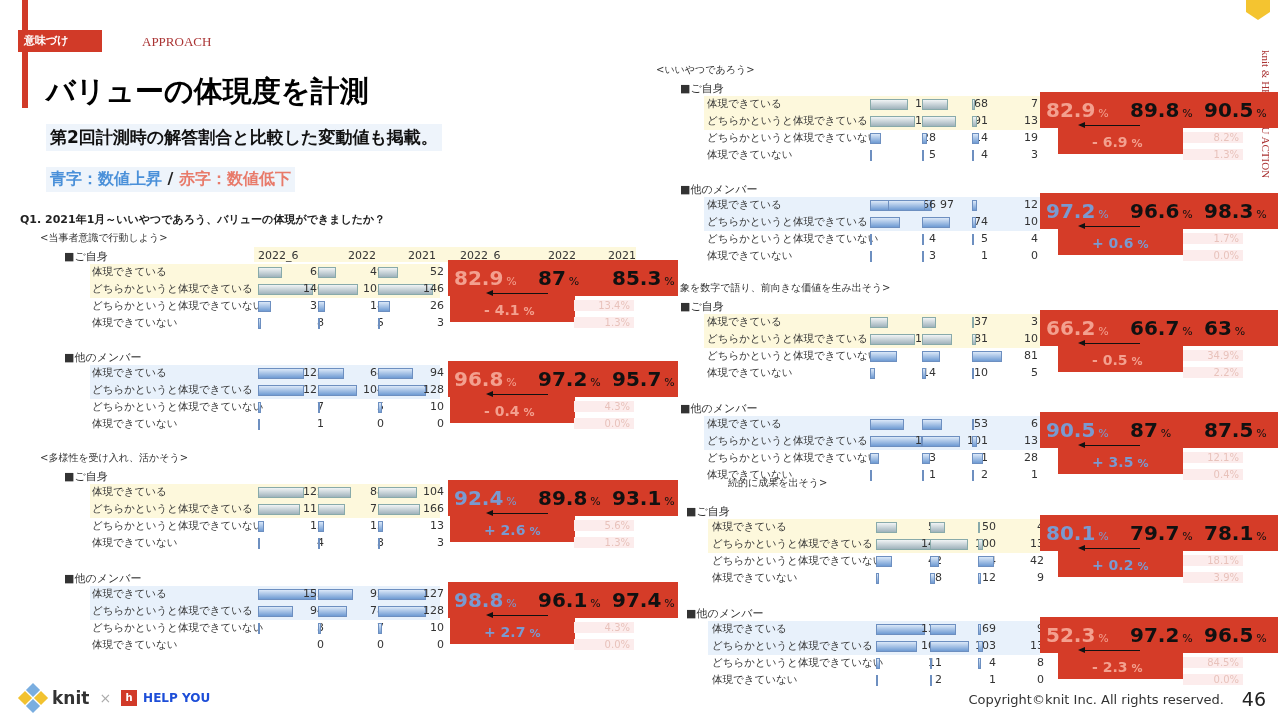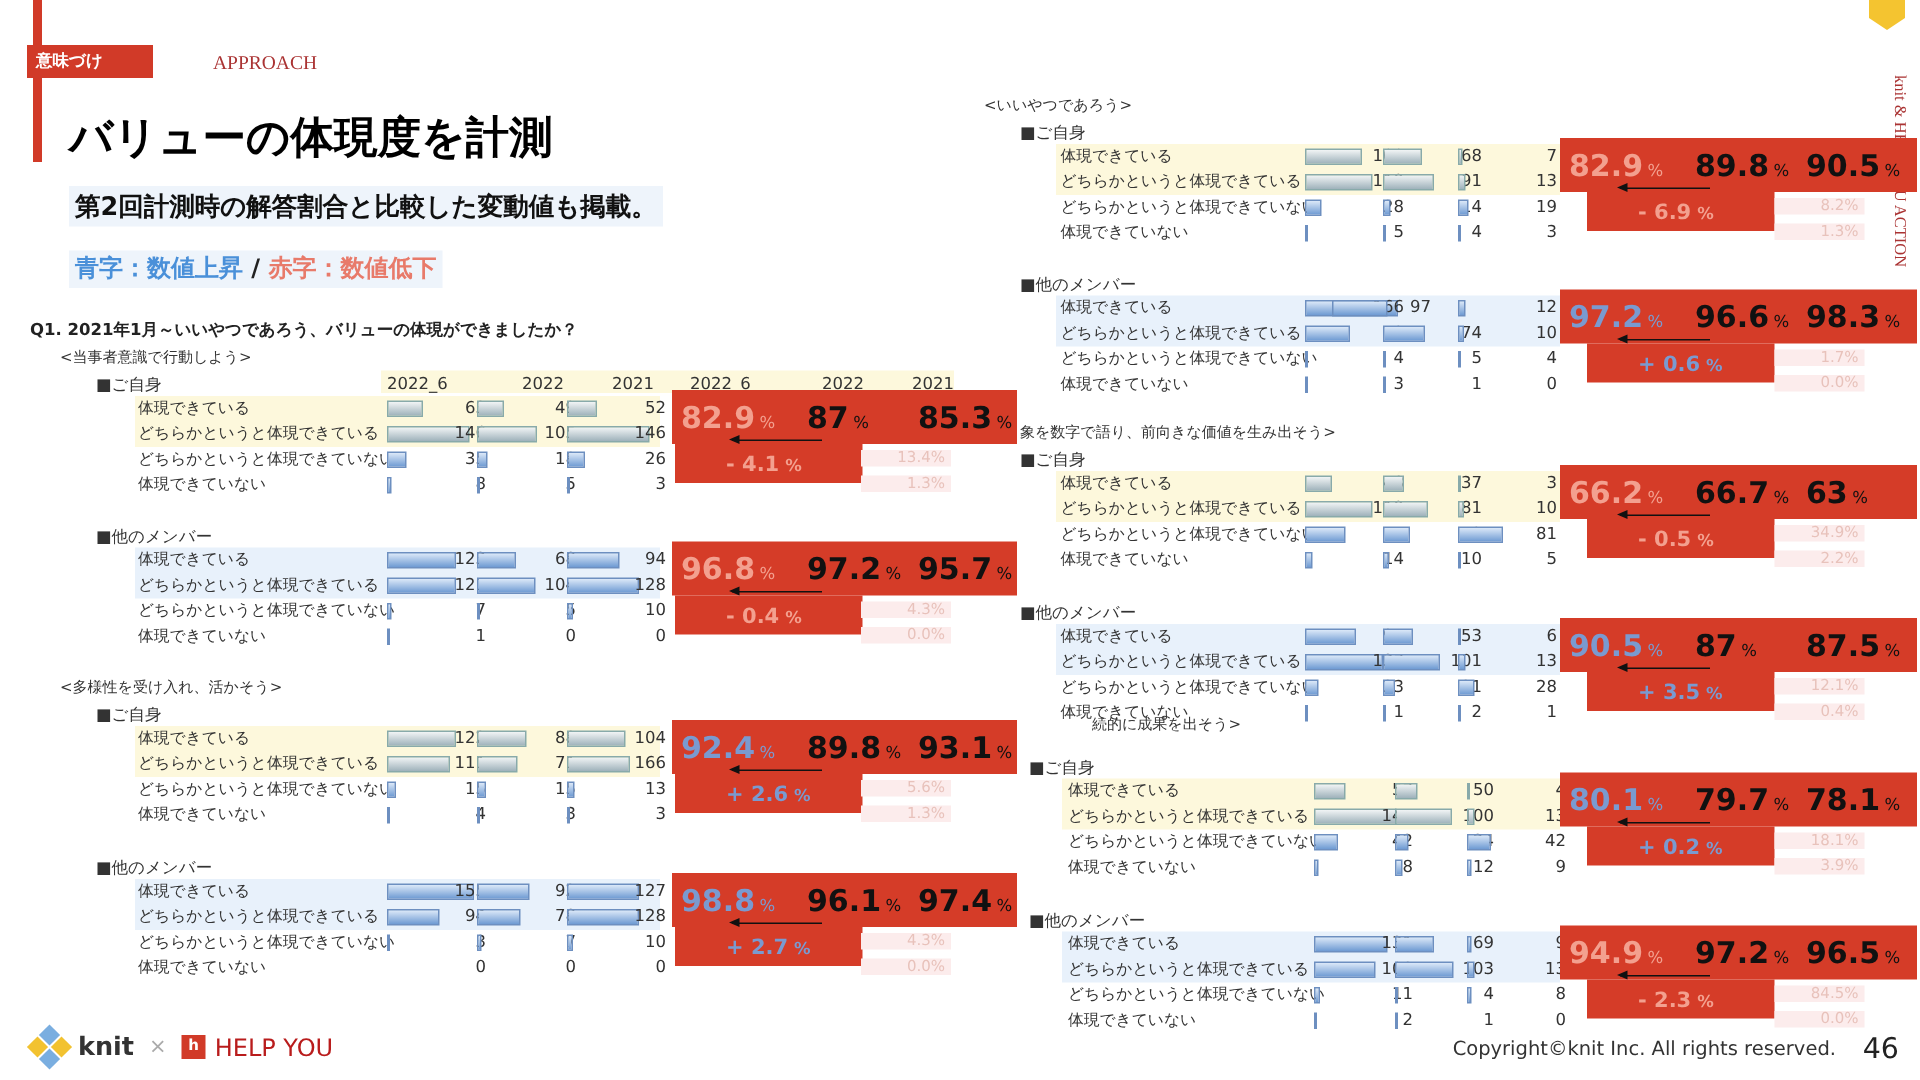--- a/index.html
+++ b/index.html
@@ -35,21 +35,21 @@
 .footer-copy{right:56px;top:692px;font-size:13px;color:#333}
 .pageno{right:14px;top:688px;font-size:19px;color:#222}
 .sidetext{right:8px;top:50px;writing-mode:vertical-rl;font-family:"Liberation Serif",serif;font-size:11px;color:#a33}
 .yellowtab{right:10px;top:0;width:24px;height:20px;background:#f4c430;clip-path:polygon(0 0,100% 0,100% 60%,50% 100%,0 60%)}
 .logo{left:20px;top:685px;display:flex;align-items:center;gap:6px}
 .knit-mark{width:26px;height:26px;position:relative}
 .knit-mark span{position:absolute;width:10px;height:10px;transform:rotate(45deg)}
 .knit-word{font-size:17px;font-weight:bold;color:#333}
 .times{color:#aaa;font-size:14px;margin:0 4px}
 .hy-box{width:16px;height:16px;background:#d13a28;color:#fff;font-size:10px;font-weight:bold;text-align:center;line-height:16px}
-.hy-word{color:#b91c1c;font-size:16px;font-weight:normal}
+.hy-word{color:#1d4ed8;font-size:12px;font-weight:bold}
 </style>
 </head>
 <body>
 
 <div class="abs vbar"></div>
 <div class="abs tag">意味づけ</div>
 <div class="abs approach">APPROACH</div>
 <div class="abs title">バリューの体現度を計測</div>
 <div class="abs sub">第2回計測時の解答割合と比較した変動値も掲載。</div>
 <div class="abs legend"><span class="up">青字：数値上昇</span> <span class="sl">/</span> <span class="dn">赤字：数値低下</span></div>
@@ -682,21 +682,21 @@
       <div class="bar b" style="width: 2px;"></div>
       <span class="num">1</span>
     </div>
     <div class="cell" style="left: 978px; top: 673px;">
       <span class="num">0</span>
     </div>
     <div class="redbox" style="left: 1040px; top: 617px; width: 238px; height: 36px;"></div>
     <div class="redbox" style="left: 1058px; top: 653px; width: 125px; height: 26px;"></div>
     <div class="ghost" style="left: 1183px; top: 657px;">84.5%</div>
     <div class="ghost" style="left: 1183px; top: 674px;">0.0%</div>
-    <div class="pct salmon" style="left: 1046px; top: 623px;"><span>94.9</span><small>%</small></div>
+    <div class="pct salmon" style="left: 1046px; top: 623px;"><span>52.3</span><small>%</small></div>
     <div class="pct black" style="left: 1130px; top: 623px;"><span>97.2</span><small>%</small></div>
     <div class="pct black" style="left: 1204px; top: 623px;"><span>96.5</span><small>%</small></div>
     <div class="arrow" style="left: 1080px; top: 650px; width: 60px;"></div>
     <div class="delta salmon" style="left: 1092px; top: 659px;"><span>- 2.3</span><span style="font-size: 11px; margin-left: 4px;">%</span></div>
   </div>
 
 <div class="abs logo">
   <div class="knit-mark">
     <span style="left:8px;top:0;background:#7aaee0"></span>
     <span style="left:0;top:8px;background:#f2c230"></span>

